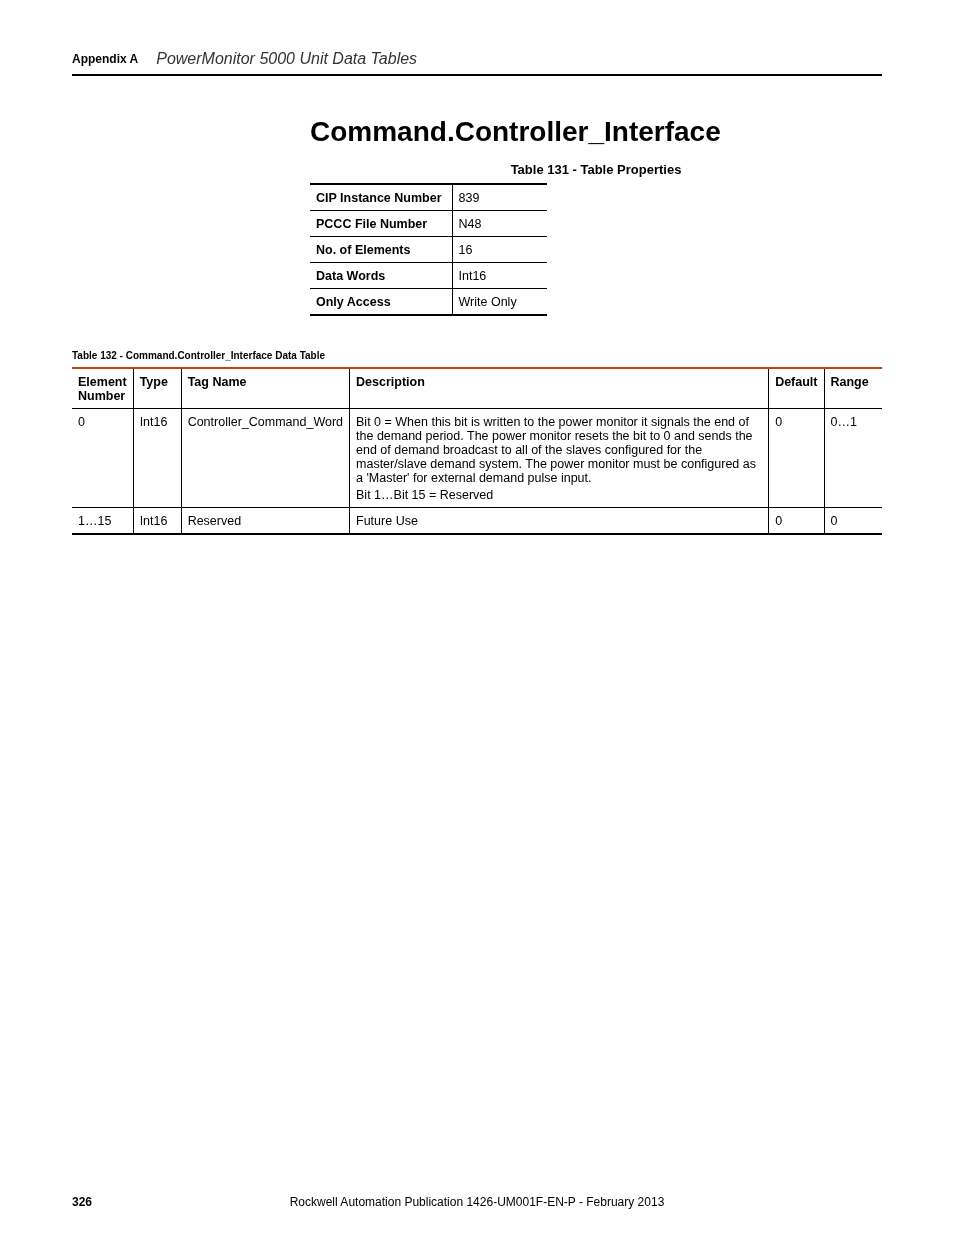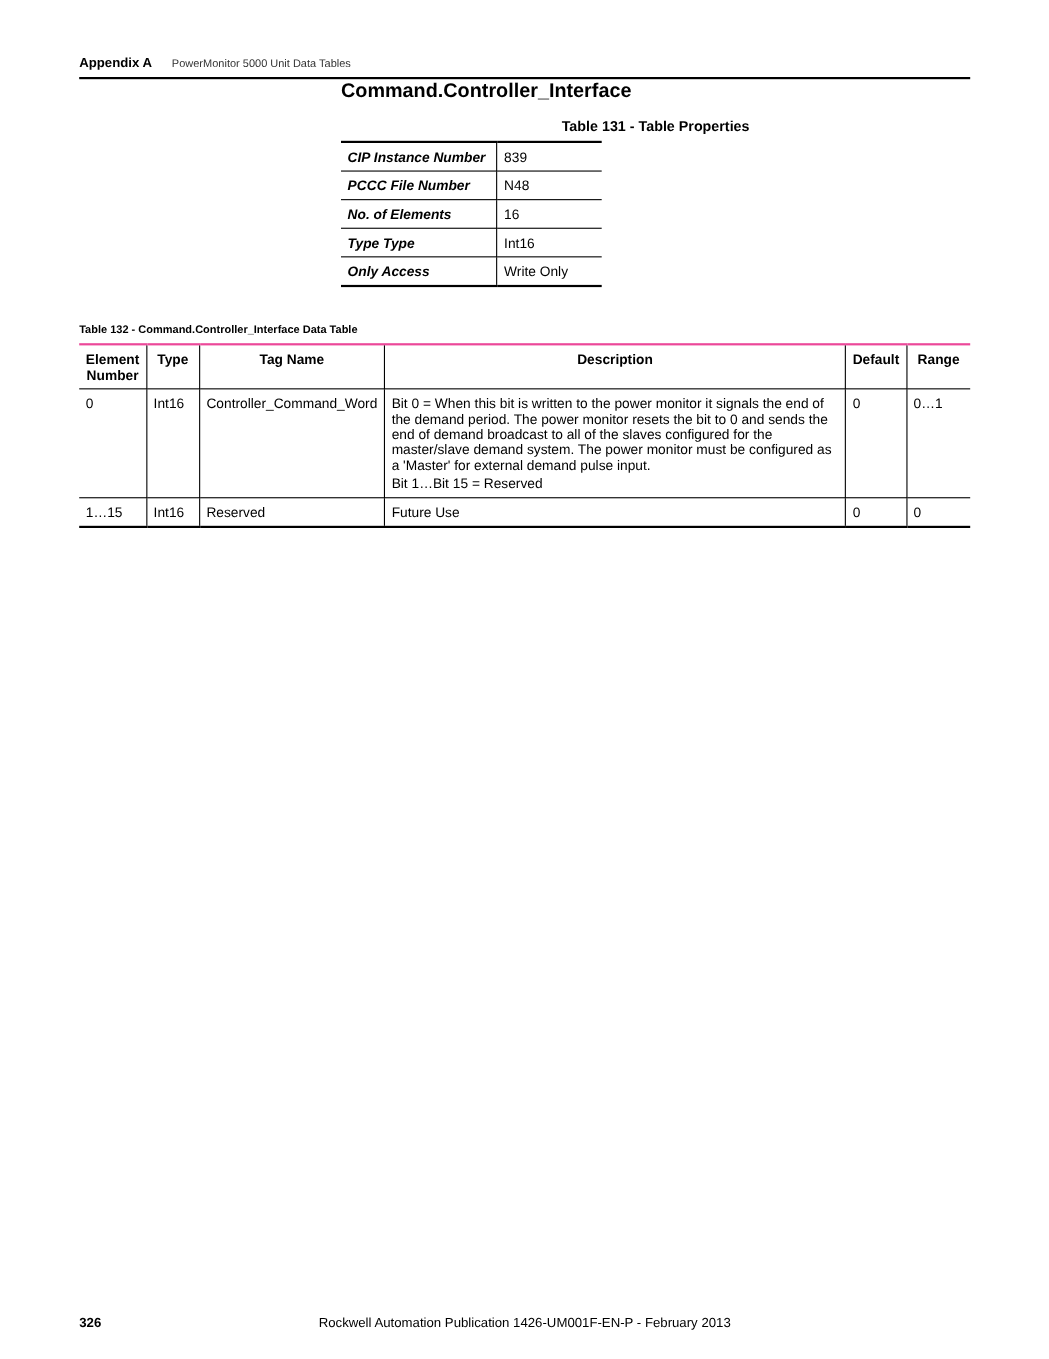--- a/index.html
+++ b/index.html
@@ -12,36 +12,38 @@
       font-size: 13px;
       color: #000;
       background: #fff;
       width: 954px;
       height: 1235px;
       position: relative;
       padding: 50px 72px 40px 72px;
     }
     .header-line {
       display: flex;
-      align-items: flex-end;
+      align-items: center;
       gap: 18px;
       border-bottom: 2.5px solid #000;
       padding-bottom: 6px;
+      margin-bottom: 40px;
     }
     .appendix-label {
       font-weight: bold;
       font-size: 12px;
     }
     .chapter-title {
-      font-size: 10px;
+      font-size: 16px;
       color: #333;
+      font-style: italic;
     }
     .section-heading {
       font-weight: bold;
-      font-size: 18px;
+      font-size: 28px;
       margin-left: 238px;
       margin-bottom: 14px;
       font-family: "Myriad Pro", "Segoe UI", Arial, sans-serif;
     }
     .table131-caption {
       font-weight: bold;
       font-size: 13px;
       margin-left: 238px;
       margin-bottom: 6px;
       text-align: center;
@@ -61,21 +63,20 @@
     table.props tr:first-child td {
       border-top: 2px solid #000;
     }
     table.props tr:last-child td {
       border-bottom: 2px solid #000;
     }
     table.props td:first-child {
       font-weight: bold;
       border-right: 1px solid #000;
       width: 135px;
-      font-style: italic;
     }
     table.props td:last-child {
       width: 95px;
     }
     .table132-caption {
       font-weight: bold;
       font-size: 10px;
       margin-bottom: 6px;
     }
     table.data {
@@ -89,22 +90,21 @@
       border-left: 1px solid #000;
       border-right: 1px solid #000;
       padding: 6px 6px 5px 6px;
       text-align: left;
       vertical-align: top;
     }
     table.data th {
       font-weight: bold;
     }
     table.data tr:first-child th {
-      border-top: 2px solid #ec4899;
-      text-align: center;
+      border-top: 2px solid #c2410c;
     }
     table.data tr:last-child td {
       border-bottom: 2px solid #000;
     }
     table.data th:first-child, table.data td:first-child {
       border-left: none;
     }
     table.data th:last-child, table.data td:last-child {
       border-right: none;
     }
@@ -162,21 +162,21 @@
   </tr>
   <tr>
     <td>PCCC File Number</td>
     <td>N48</td>
   </tr>
   <tr>
     <td>No. of Elements</td>
     <td>16</td>
   </tr>
   <tr>
-    <td>Type Type</td>
+    <td>Data Words</td>
     <td>Int16</td>
   </tr>
   <tr>
     <td>Only Access</td>
     <td>Write Only</td>
   </tr>
 </tbody>
   </table>
 
 <div class="table132-caption">Table 132 - Command.Controller_Interface Data Table</div>

